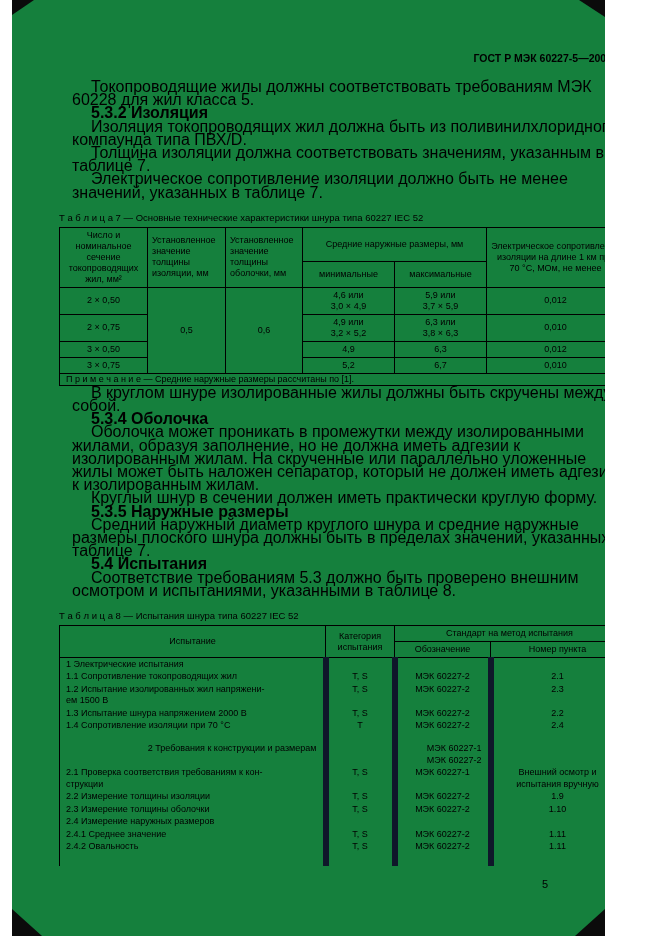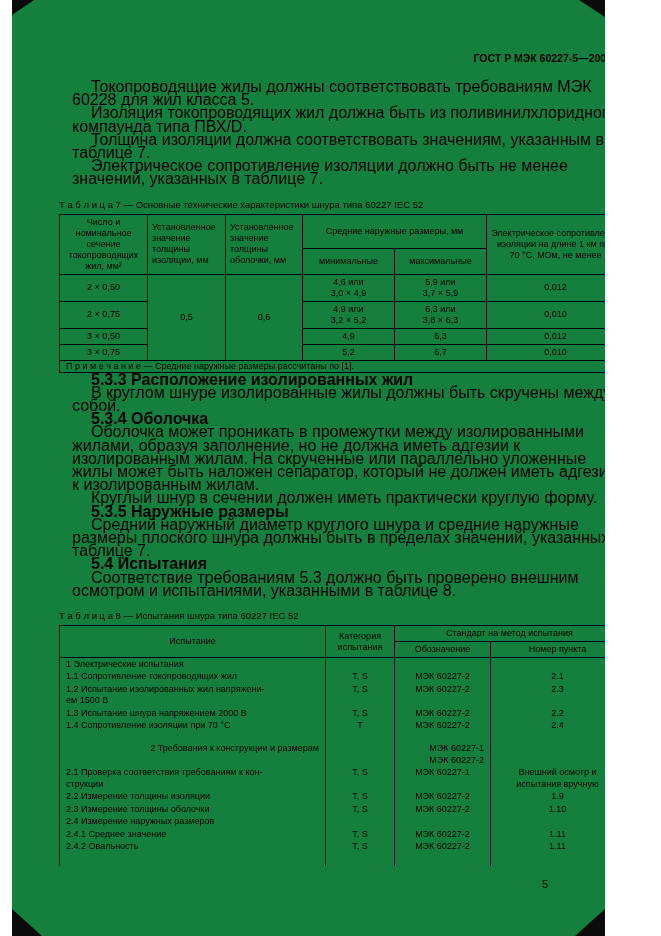--- a/index.html
+++ b/index.html
@@ -63,21 +63,21 @@
   
   .t8 thead th {
     border: 1px solid #000;
     padding: 2px 4px;
     text-align: center;
     vertical-align: middle;
     font-weight: normal;
   }
   .t8 tbody td, .t8 tfoot td {
     border-left: 1px solid #000;
-    border-right: 1px solid #0f172a;
+    border-right: 6px solid #0f172a;
     padding: 0.5px 6px;
     vertical-align: top;
     text-align: center;
     line-height: 11.5px;
   }
   .t8 td.test { text-align: left; }
   .t8 tr.gap td { padding-top: 11px; text-align: right; }
   .t8 tfoot td { height: 13px; }
 
   .pre { white-space: pre-line; }
@@ -98,20 +98,21 @@
   <div class="corner tr"></div>
   <div class="corner bl"></div>
   <div class="corner br"></div>
 
   <div class="content">
 
     <div class="doc-header">ГОСТ Р МЭК 60227-5—2009</div>
 
     <div class="bodytext" id="intro-paras">
         <p class="para">Токопроводящие жилы должны соответствовать требованиям МЭК 60228 для жил класса 5.</p>
+        <p class="heading">5.3.2 Изоляция</p>
         <p class="para">Изоляция токопроводящих жил должна быть из поливинилхлоридного компаунда типа ПВХ/D.</p>
         <p class="para">Толщина изоляции должна соответствовать значениям, указанным в таблице 7.</p>
         <p class="para">Электрическое сопротивление изоляции должно быть не менее значений, указанных в таблице 7.</p>
       </div>
 
     <div class="t-caption">Т а б л и ц а  7 — Основные технические характеристики шнура типа 60227 IEC 52</div>
 
     <table class="t7">
       <colgroup>
         <col style="width:88px">
@@ -167,21 +168,20 @@
           </tr>
         </tbody>
       <tfoot>
         <tr>
           <td colspan="6" class="note">П р и м е ч а н и е — Средние наружные размеры рассчитаны по [1].</td>
         </tr>
       </tfoot>
     </table>
 
     <div class="bodytext" id="middle-paras">
-        <p class="heading">5.3.3 Расположение изолированных жил</p>
         <p class="para">В круглом шнуре изолированные жилы должны быть скручены между собой.</p>
         <p class="heading">5.3.4 Оболочка</p>
         <p class="para">Оболочка может проникать в промежутки между изолированными жилами, образуя заполнение, но не должна иметь адгезии к изолированным жилам. На скрученные или параллельно уложенные жилы может быть наложен сепаратор, который не должен иметь адгезии к изолированным жилам.</p>
         <p class="para">Круглый шнур в сечении должен иметь практически круглую форму.</p>
         <p class="heading">5.3.5 Наружные размеры</p>
         <p class="para">Средний наружный диаметр круглого шнура и средние наружные размеры плоского шнура должны быть в пределах значений, указанных в таблице 7.</p>
         <p class="heading">5.4 Испытания</p>
         <p class="para">Соответствие требованиям 5.3 должно быть проверено внешним осмотром и испытаниями, указанными в таблице 8.</p>
       </div>
 

